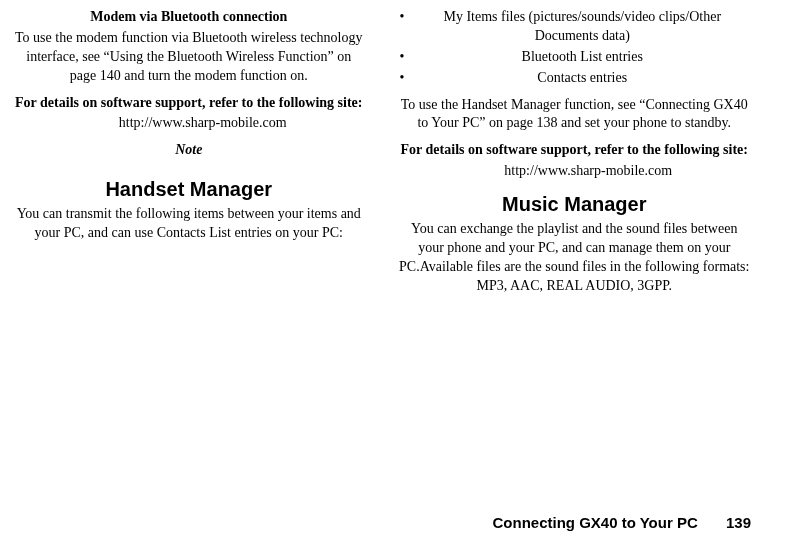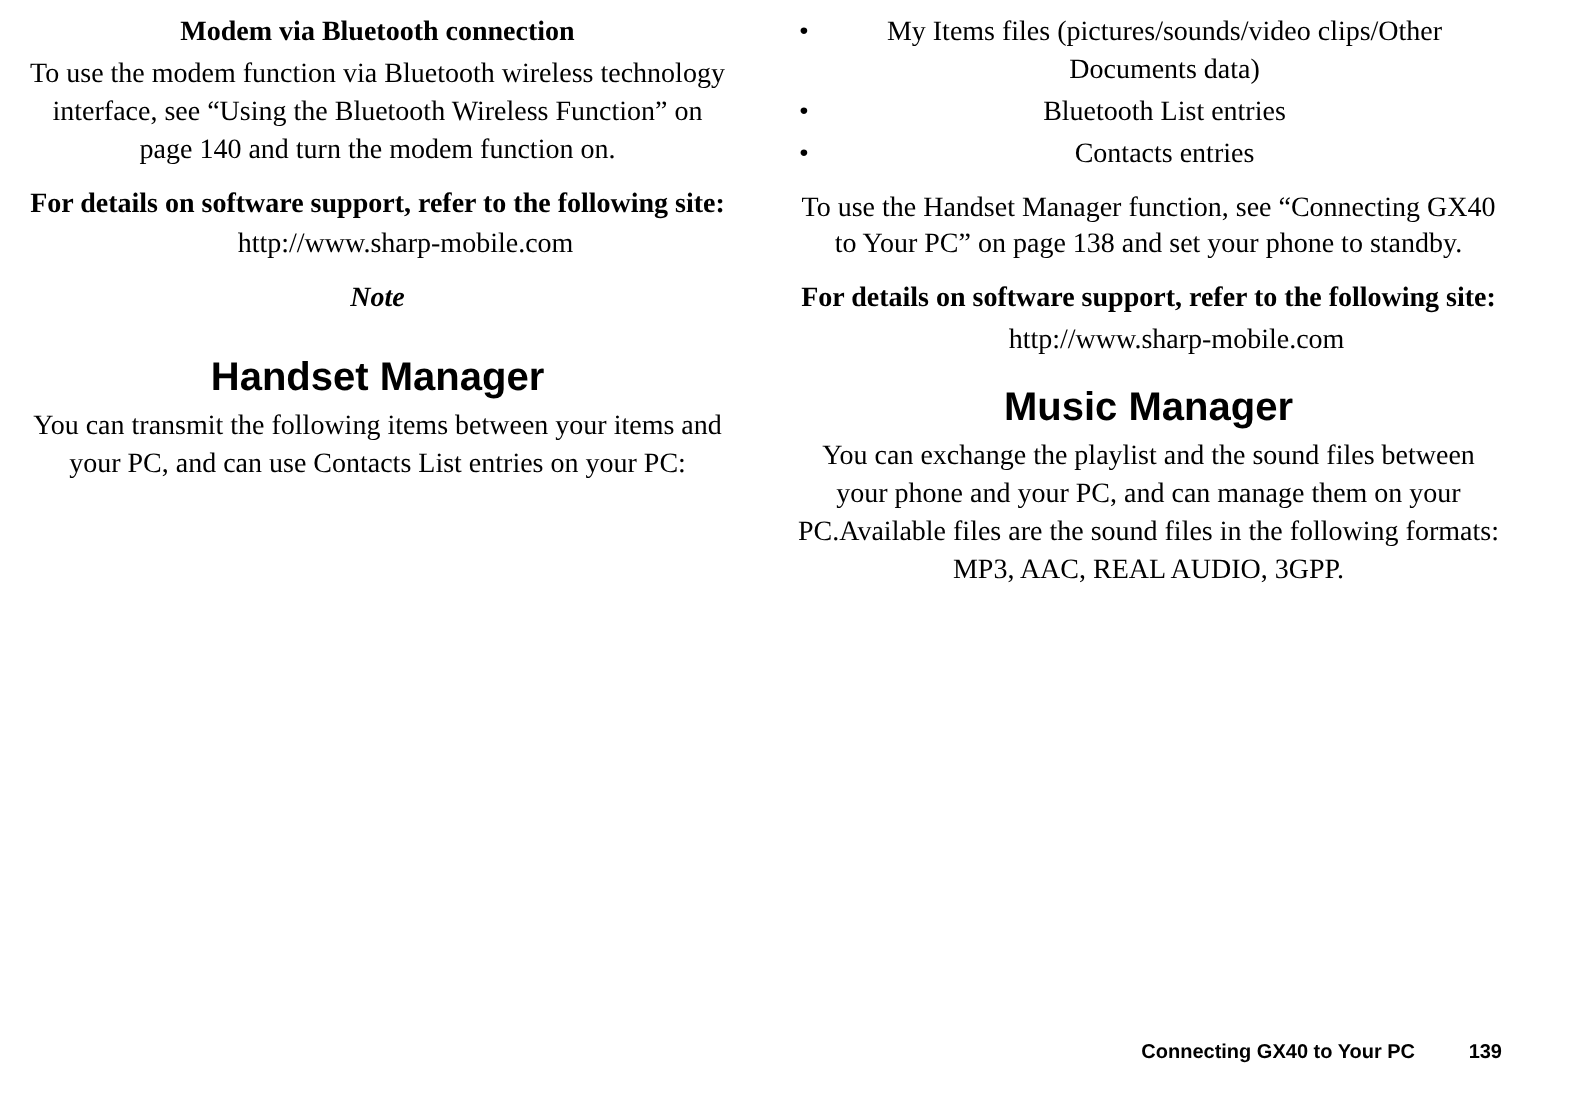--- a/index.html
+++ b/index.html
@@ -73,21 +73,21 @@
     }
     .italic {
       font-style: italic;
     }
     .footer {
       position: absolute;
       bottom: 18px;
       right: 40px;
       font-family: Arial, Helvetica, sans-serif;
       font-weight: bold;
-      font-size: 10px;
+      font-size: 15px;
     }
     .footer .pagenum {
       margin-left: 24px;
     }
   </style>
 </head>
 <body>
 
 <div class="columns">
   <div class="col">

